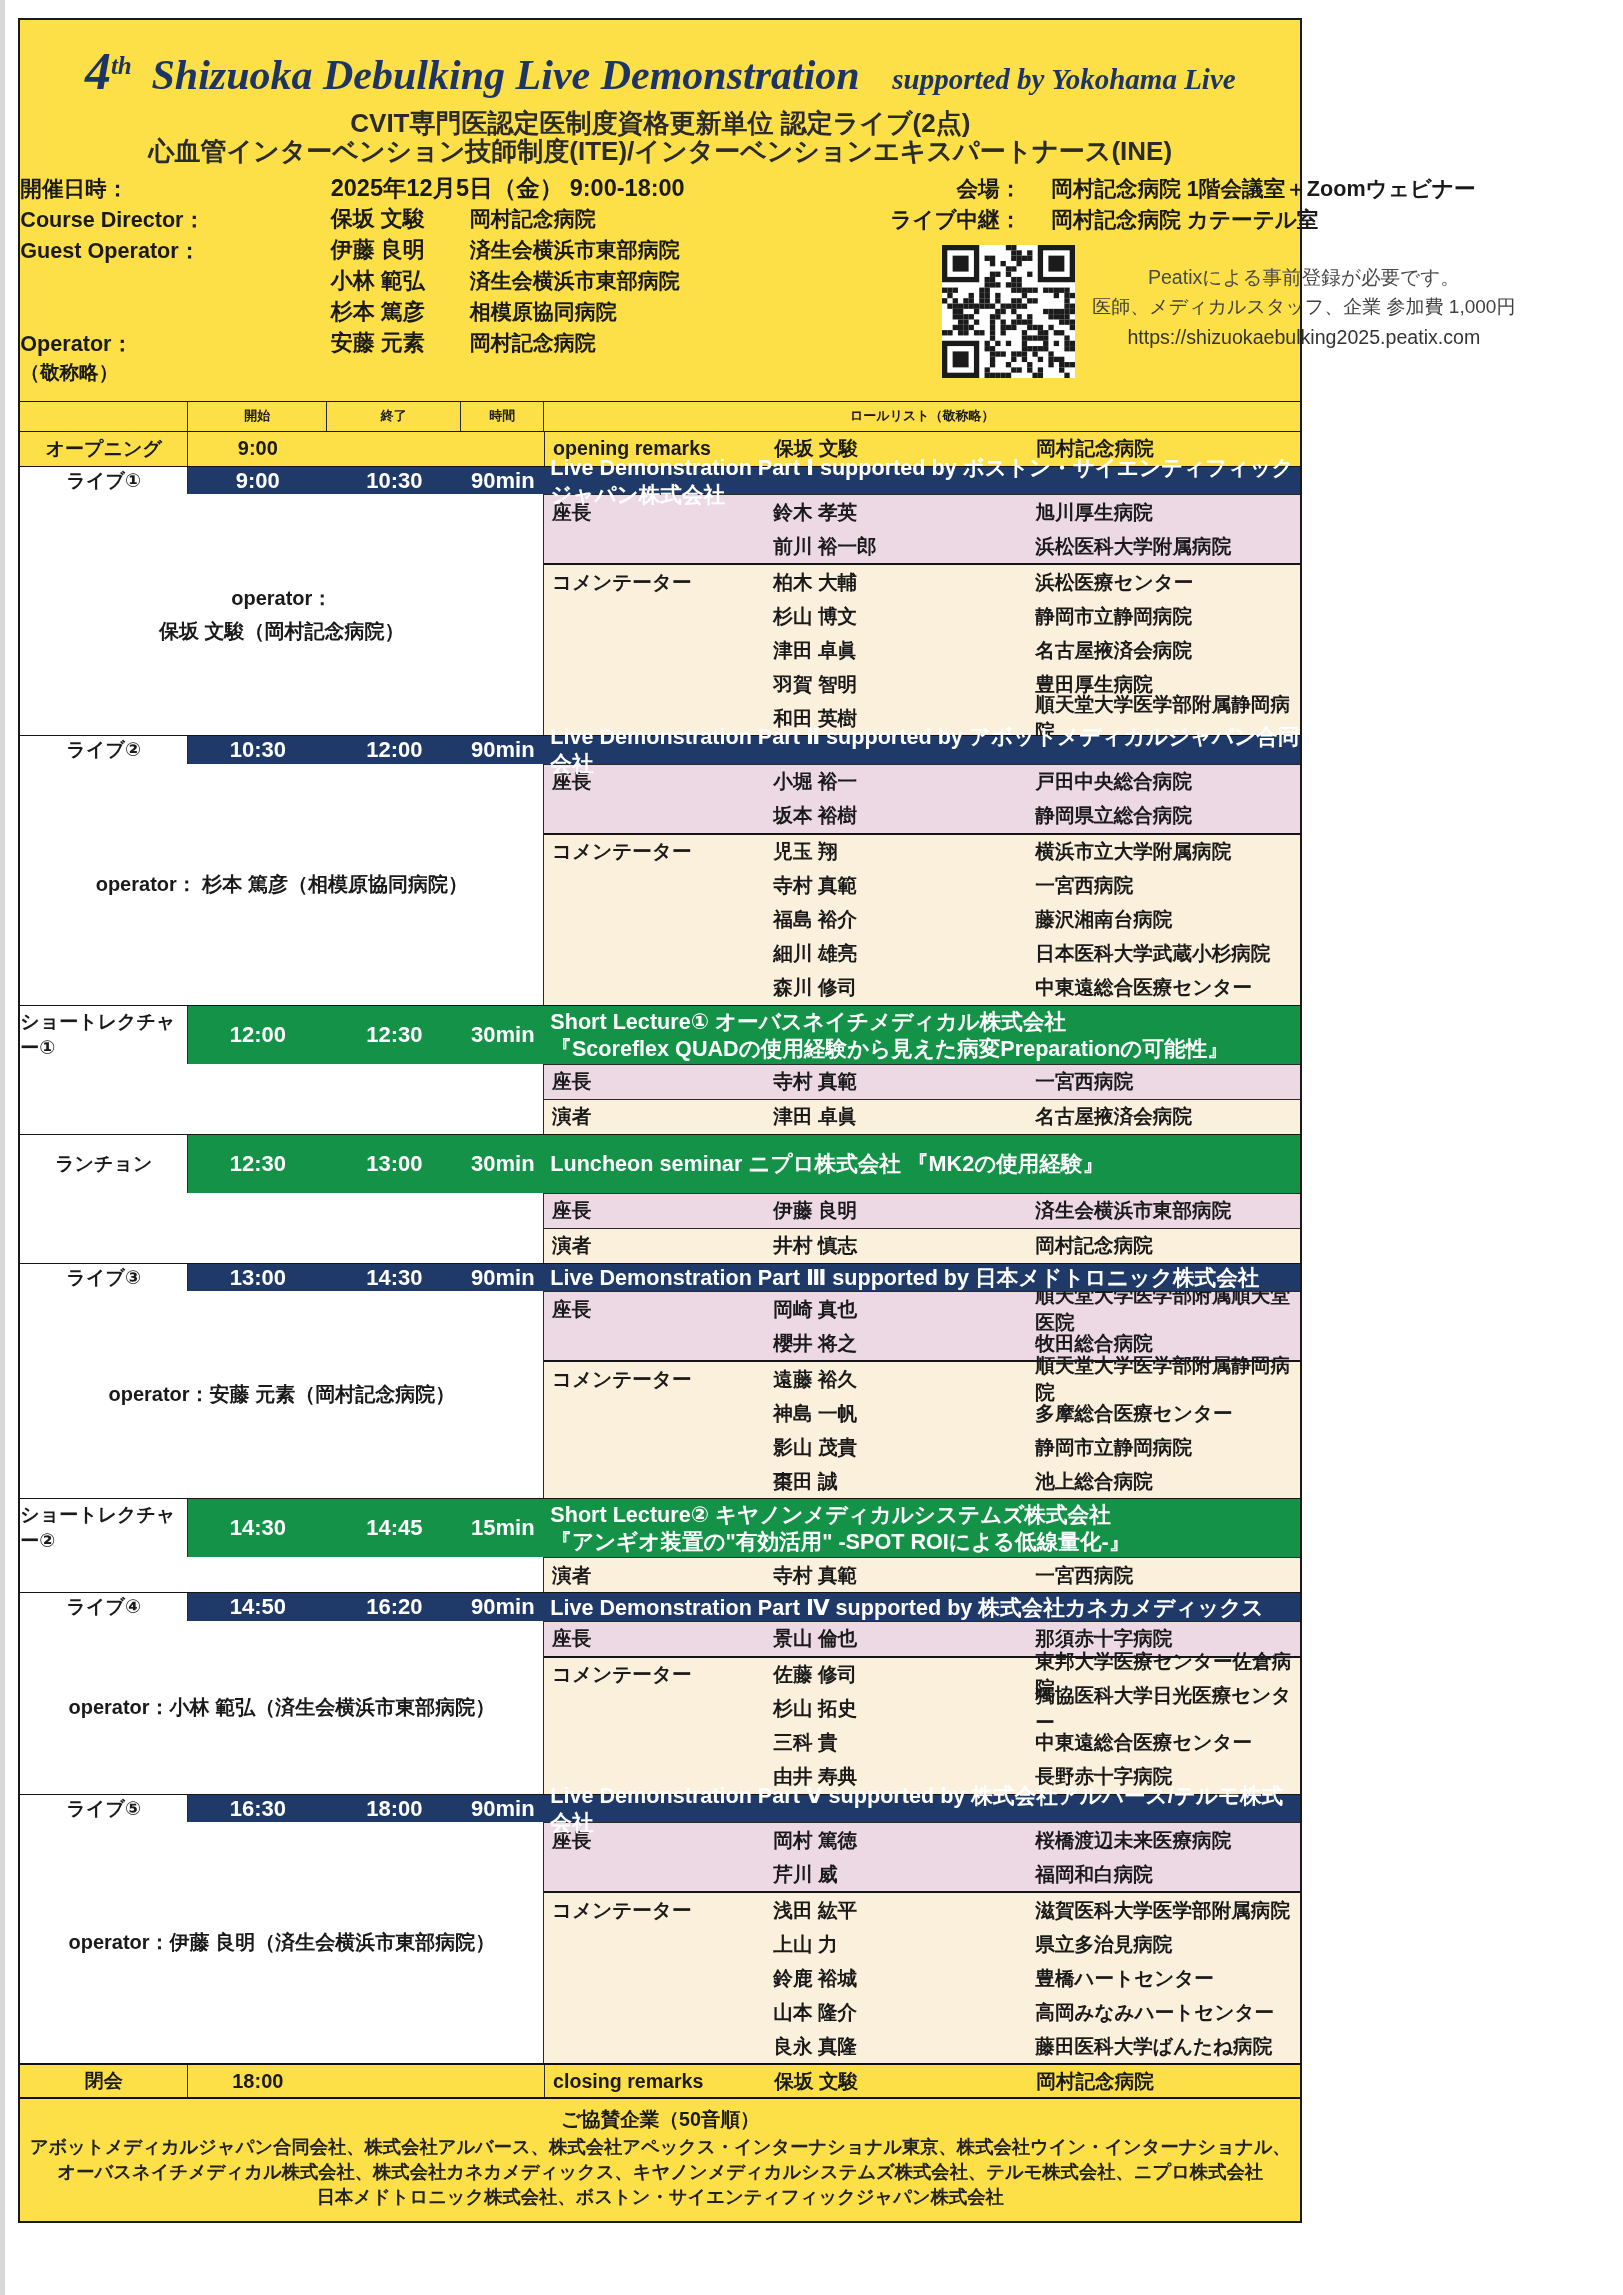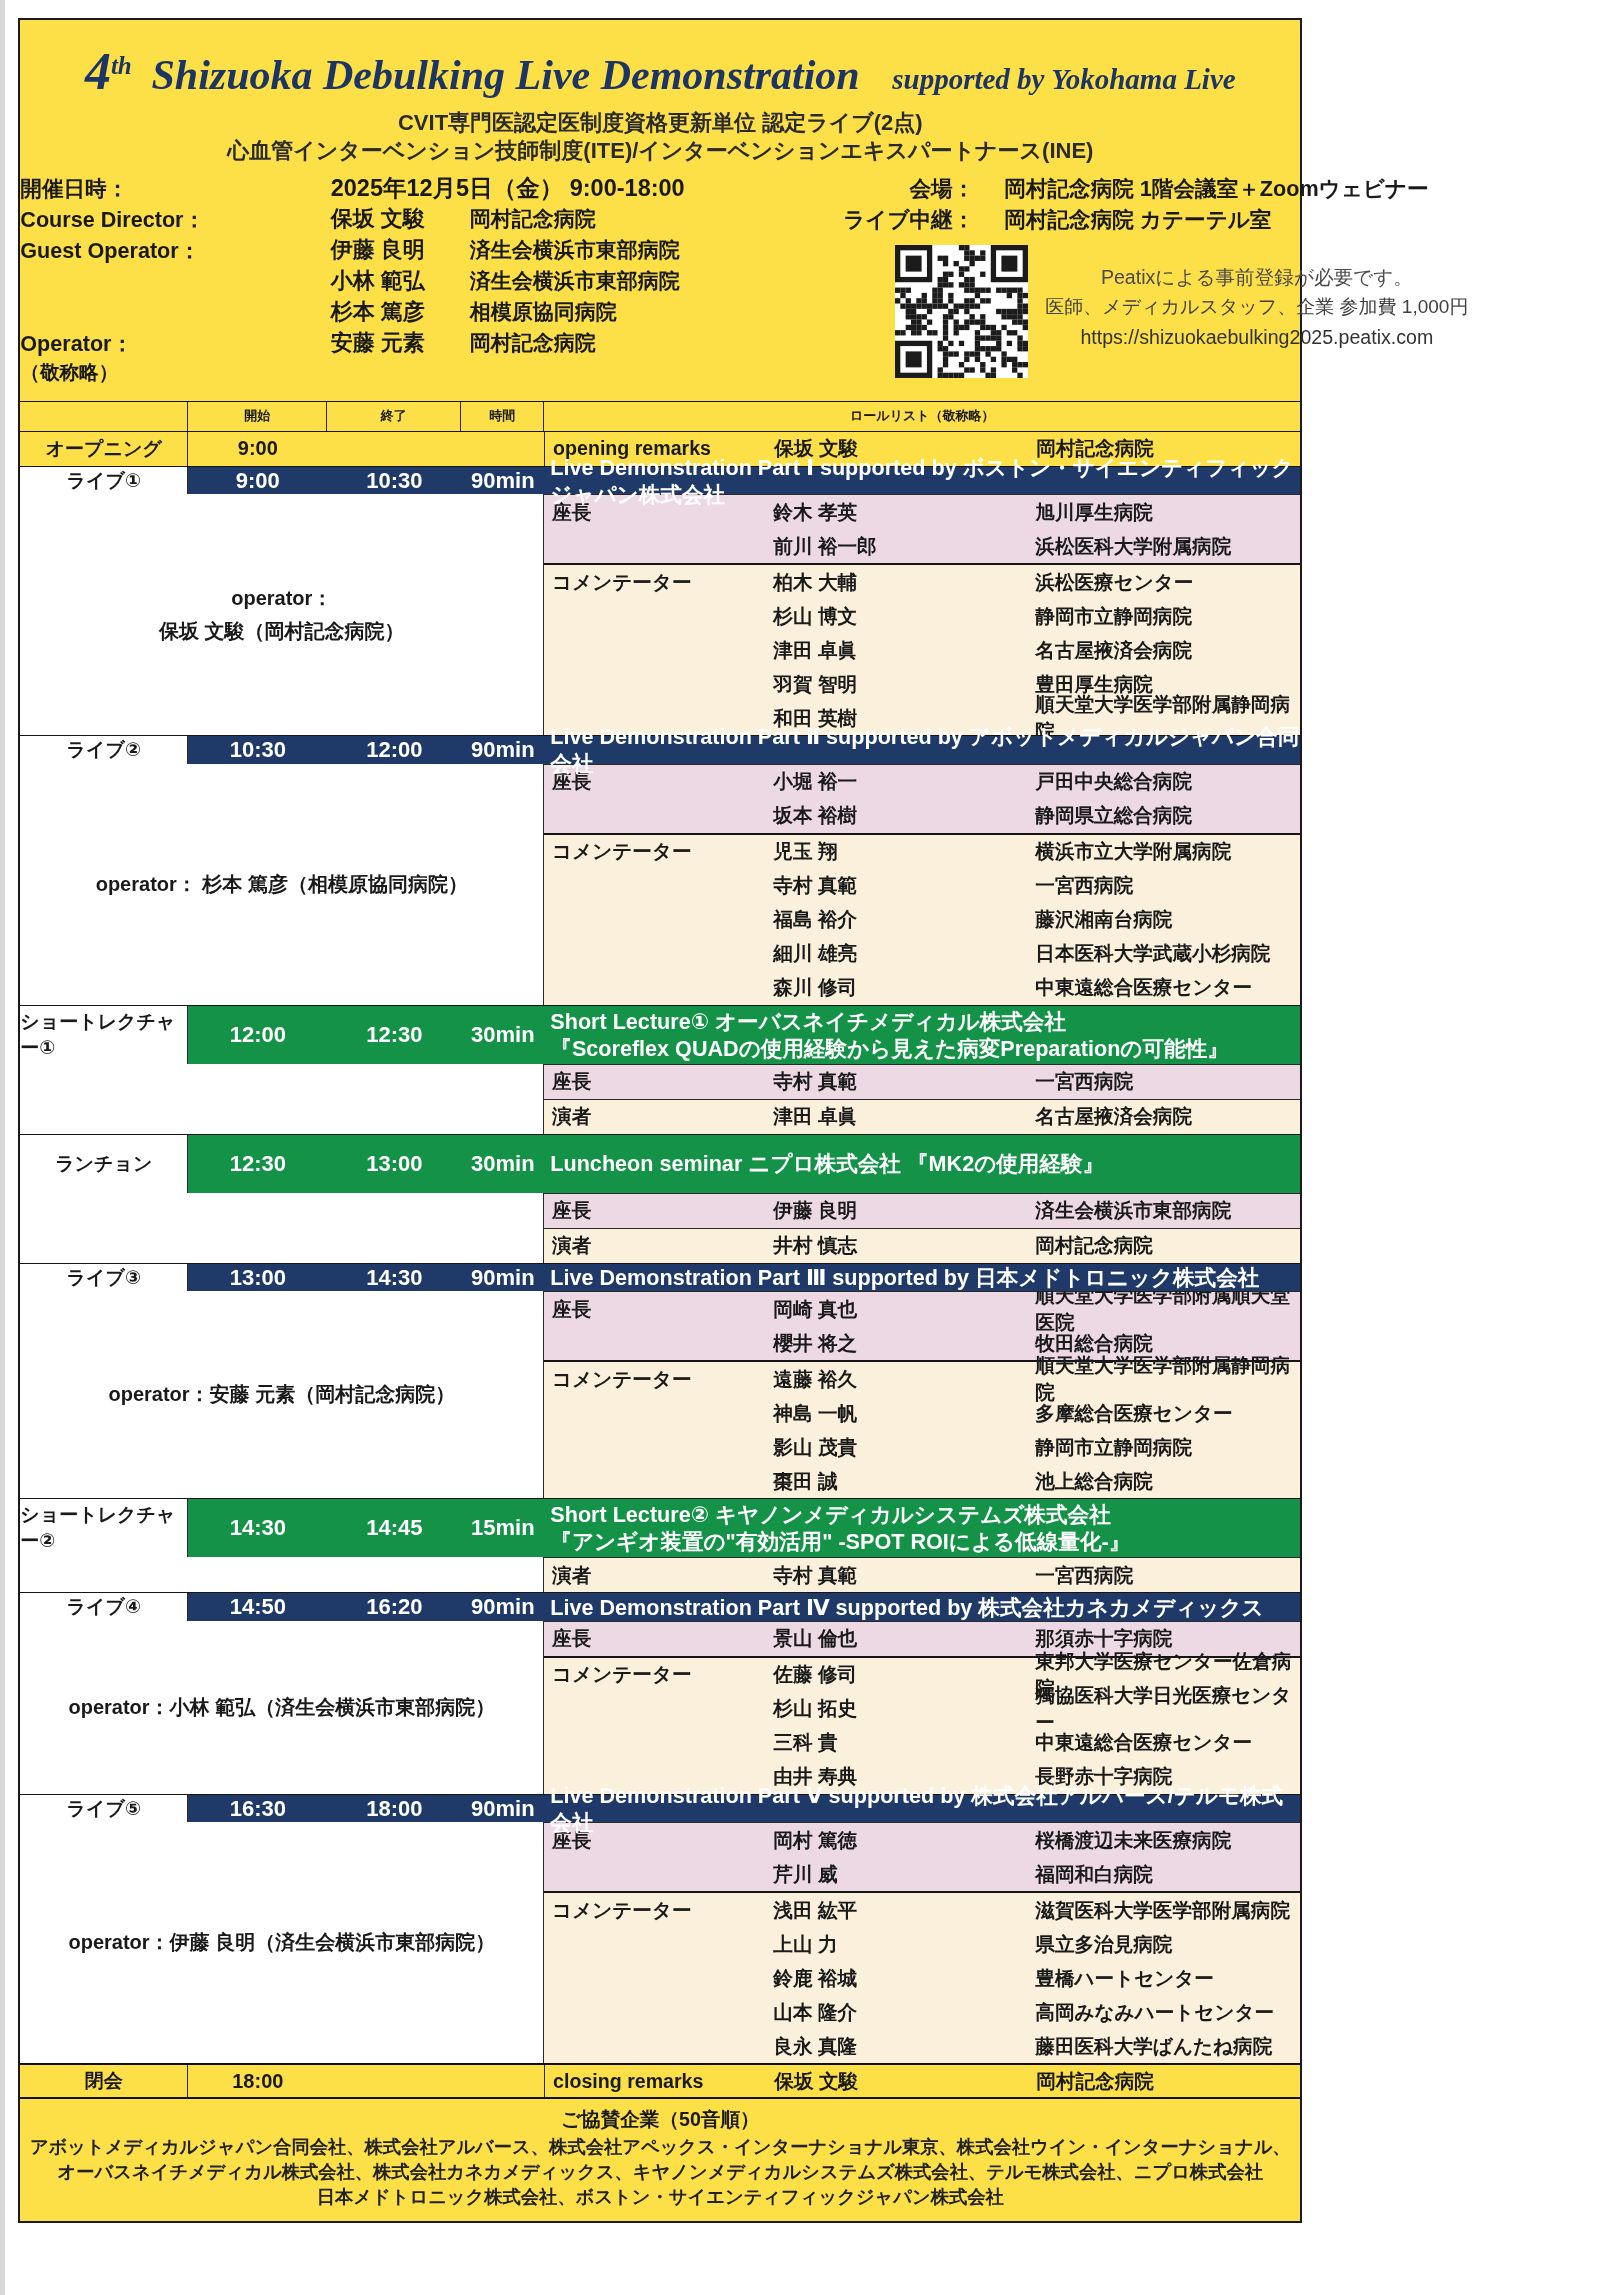--- a/index.html
+++ b/index.html
@@ -15,34 +15,34 @@
   .scan-edge{position:absolute;left:0;top:0;width:4.6px;height:100%;background:#d7d7d7}
   .doc{position:absolute;left:18.3px;top:18.3px;width:1284px;border:2px solid #1a1a1a;background:#fde047}
 
   
   .title-block{text-align:center;padding-top:15.7px}
   .title-line{font-family:"Liberation Serif","DejaVu Serif",serif;font-style:italic;font-weight:bold;
     color:var(--title-navy);font-size:42px;line-height:60px;white-space:nowrap}
   .t-num{font-size:52px}
   .t-sup{font-size:25px;vertical-align:super;margin-right:9.2px}
   .t-supported{font-size:29px;margin-left:22px}
-  .cert{font-size:22px;font-weight:600;color:#2b2b2b;line-height:28px}
+  .cert{font-size:26px;font-weight:600;color:#2b2b2b;line-height:28px}
 
   
   .info{position:relative;height:228px;margin-top:7.8px}
   .info-left{position:absolute;left:0;top:0}
   .info-row{display:flex;align-items:center;height:31px;white-space:nowrap}
   .info-label{width:296px;text-align:left;font-weight:700;font-size:21.6px}
   .info-name{width:139px;margin-left:14.4px;font-weight:700;font-size:22px}
   .info-org{font-weight:700;font-size:21px}
   .info-date{margin-left:14.4px;font-weight:700;font-size:23.5px}
   .note-row{height:27.5px}
   .note-row .info-label{font-size:19.6px;padding-right:39px}
 
-  .info-right{position:absolute;left:811px;top:0;width:662px}
+  .info-right{position:absolute;left:858px;top:0;width:662px}
   .vrow{display:flex;align-items:center;height:31px;white-space:nowrap}
   .vlabel{width:143px;text-align:right;font-weight:700;font-size:21.6px}
   .vvalue{margin-left:30px;font-weight:700;font-size:21.6px}
   .qr-area{display:flex;margin-top:10.5px}
   .qr{width:133px;height:133px;margin-left:64px}
   .peatix{margin-left:17px;text-align:center;padding-top:17px;color:#4a4a4a}
   .peatix .p1{font-size:19.6px;line-height:30px}
   .peatix .p2{font-size:19px;line-height:30px;color:#3f3f3f}
   .peatix .p3{font-size:19.6px;line-height:30px;color:#333}
 

